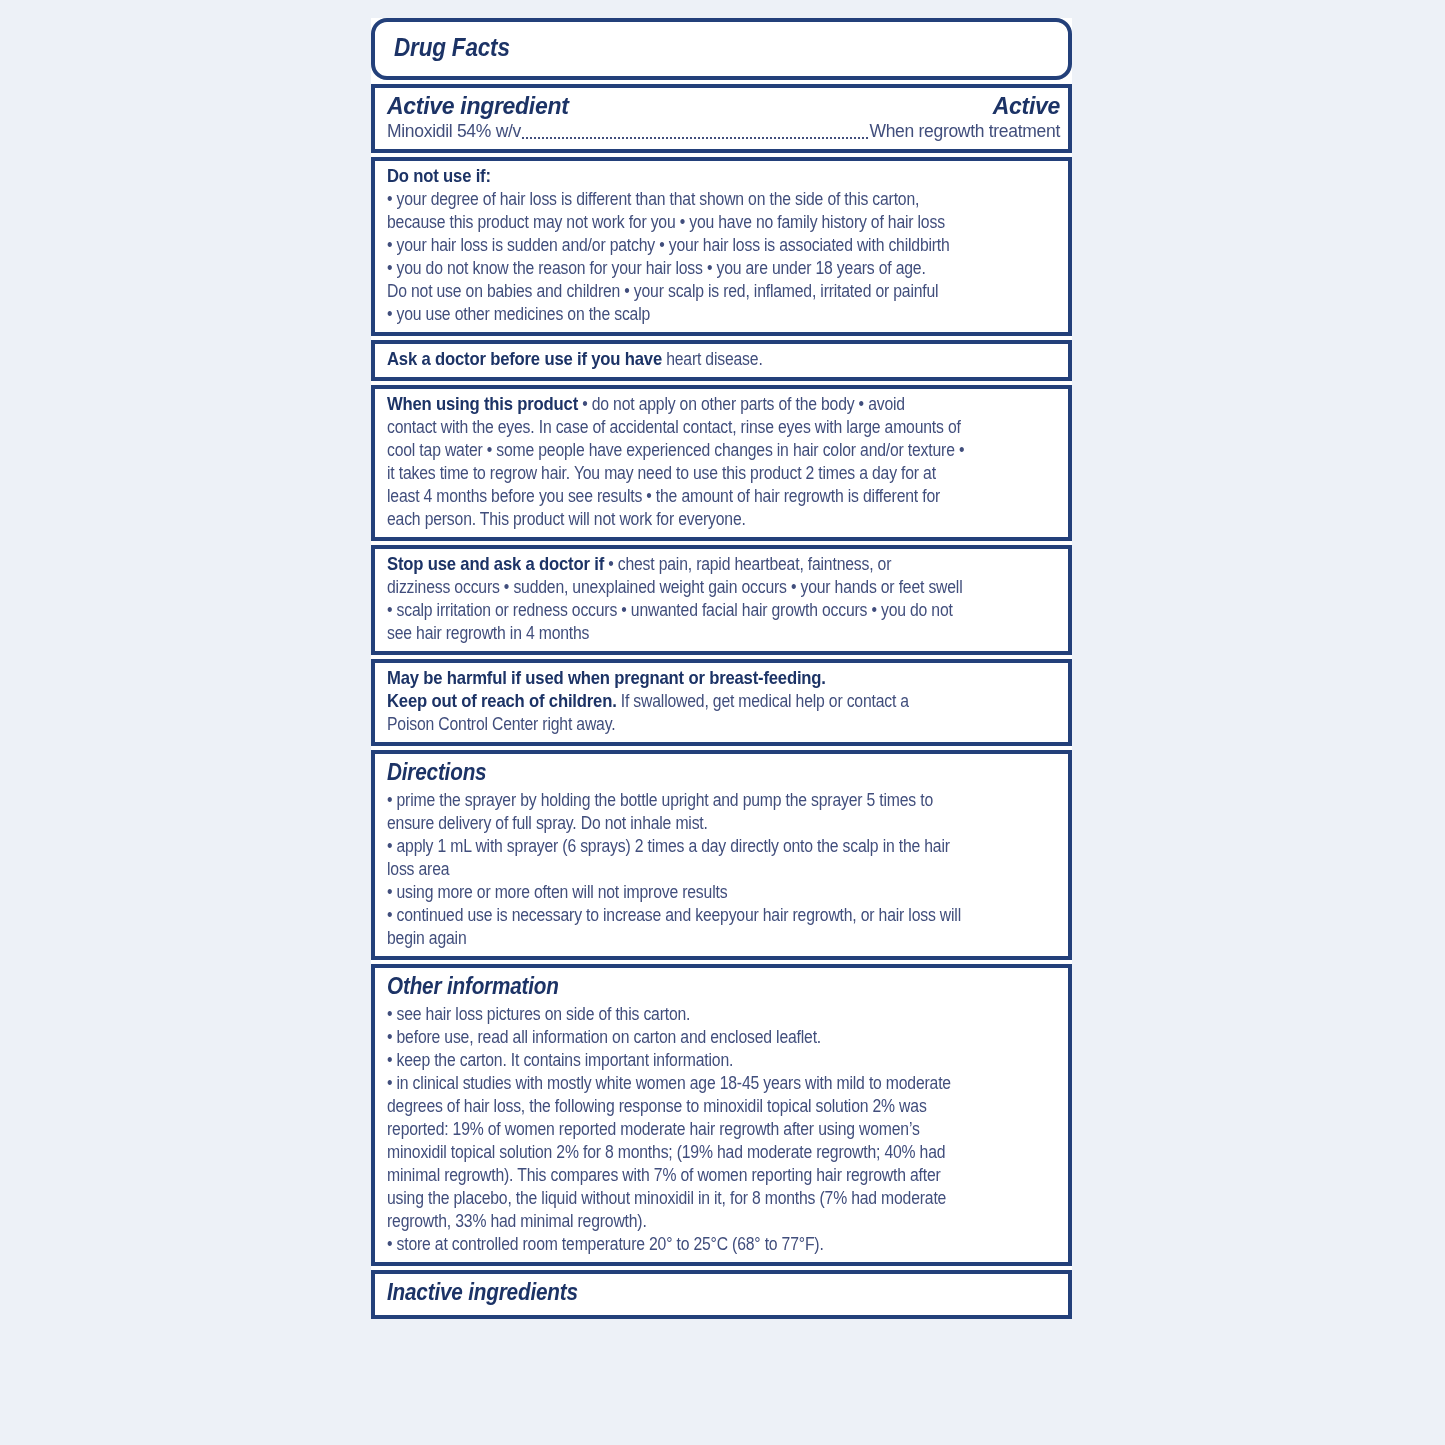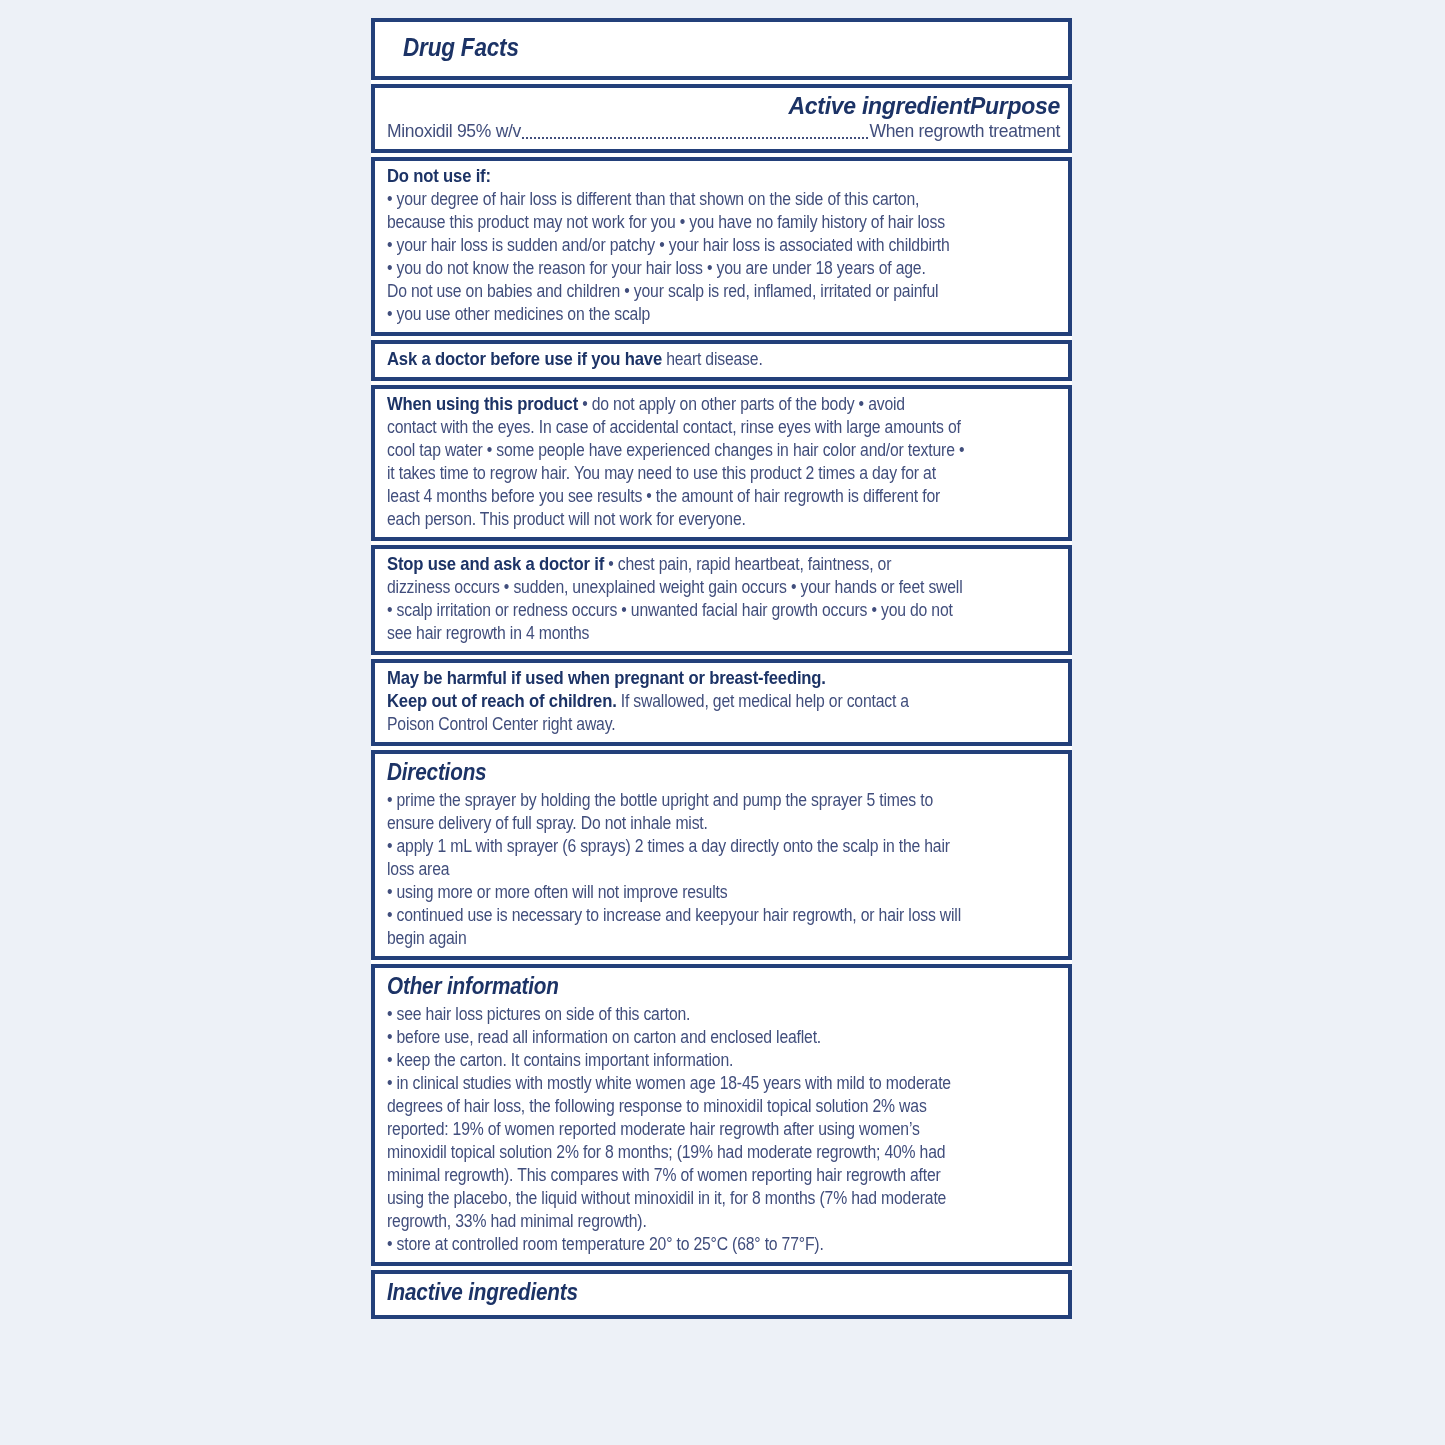--- a/index.html
+++ b/index.html
@@ -21,21 +21,21 @@
     width:701px;
     background:var(--boxbg);
   }
   .sec{
     border:4px solid var(--border);
     background:var(--boxbg);
     padding:4px 8px 6px 12px;
     margin-bottom:4px;
   }
   .sec:last-child{margin-bottom:0;}
-  .sec.title{padding:9px 8px 9px 28px;}
+  .sec.title{padding:9px 8px 9px 19px;border-radius:16px;}
   .ln{
     line-height:22px;
     white-space:nowrap;
     transform:scaleX(0.9);
     transform-origin:0 50%;
     letter-spacing:-0.2px;
   }
   .ln.hl{line-height:29px;}
   .sec.title .ln.hl{line-height:32px;}
   .s-r{
@@ -49,21 +49,21 @@
   }
   .s-h{
     font-size:23px;
     font-weight:bold;
     font-style:italic;
     color:var(--head);
   }
   .sec.title .s-h{font-size:25px;}
   .hrow{
     display:flex;
-    justify-content:flex-end;
+    justify-content:space-between;
     align-items:baseline;
     line-height:28px;
     letter-spacing:-0.3px;
   }
   .lrow{
     display:flex;
     align-items:baseline;
     line-height:23px;
     letter-spacing:-0.3px;
   }
@@ -79,24 +79,24 @@
 </head>
 <body style="background: rgb(237, 241, 247);">
 
 <div class="label">
     <section class="sec title">
       <div class="ln hl"><span class="s-h">Drug Facts</span></div>
     </section>
     <section class="sec ingredient">
       <div class="hrow">
         <span class="s-h">Active ingredient</span>
-        <span class="s-h">Purpose</span>
+        <span class="s-h">Active</span>
       </div>
       <div class="lrow">
-        <span class="s-r">Minoxidil 95% w/v</span>
+        <span class="s-r">Minoxidil 54% w/v</span>
         <span class="dots"></span>
         <span class="s-r">When regrowth treatment</span>
       </div>
     </section>
     <section class="sec">
       <div class="ln"><span class="s-b">Do not use if:</span></div>
       <div class="ln"><span class="s-r">• your degree of hair loss is different than that shown on the side of this carton,</span></div>
       <div class="ln"><span class="s-r">because this product may not work for you • you have no family history of hair loss</span></div>
       <div class="ln"><span class="s-r">• your hair loss is sudden and/or patchy • your hair loss is associated with childbirth</span></div>
       <div class="ln"><span class="s-r">• you do not know the reason for your hair loss • you are under 18 years of age.</span></div>

